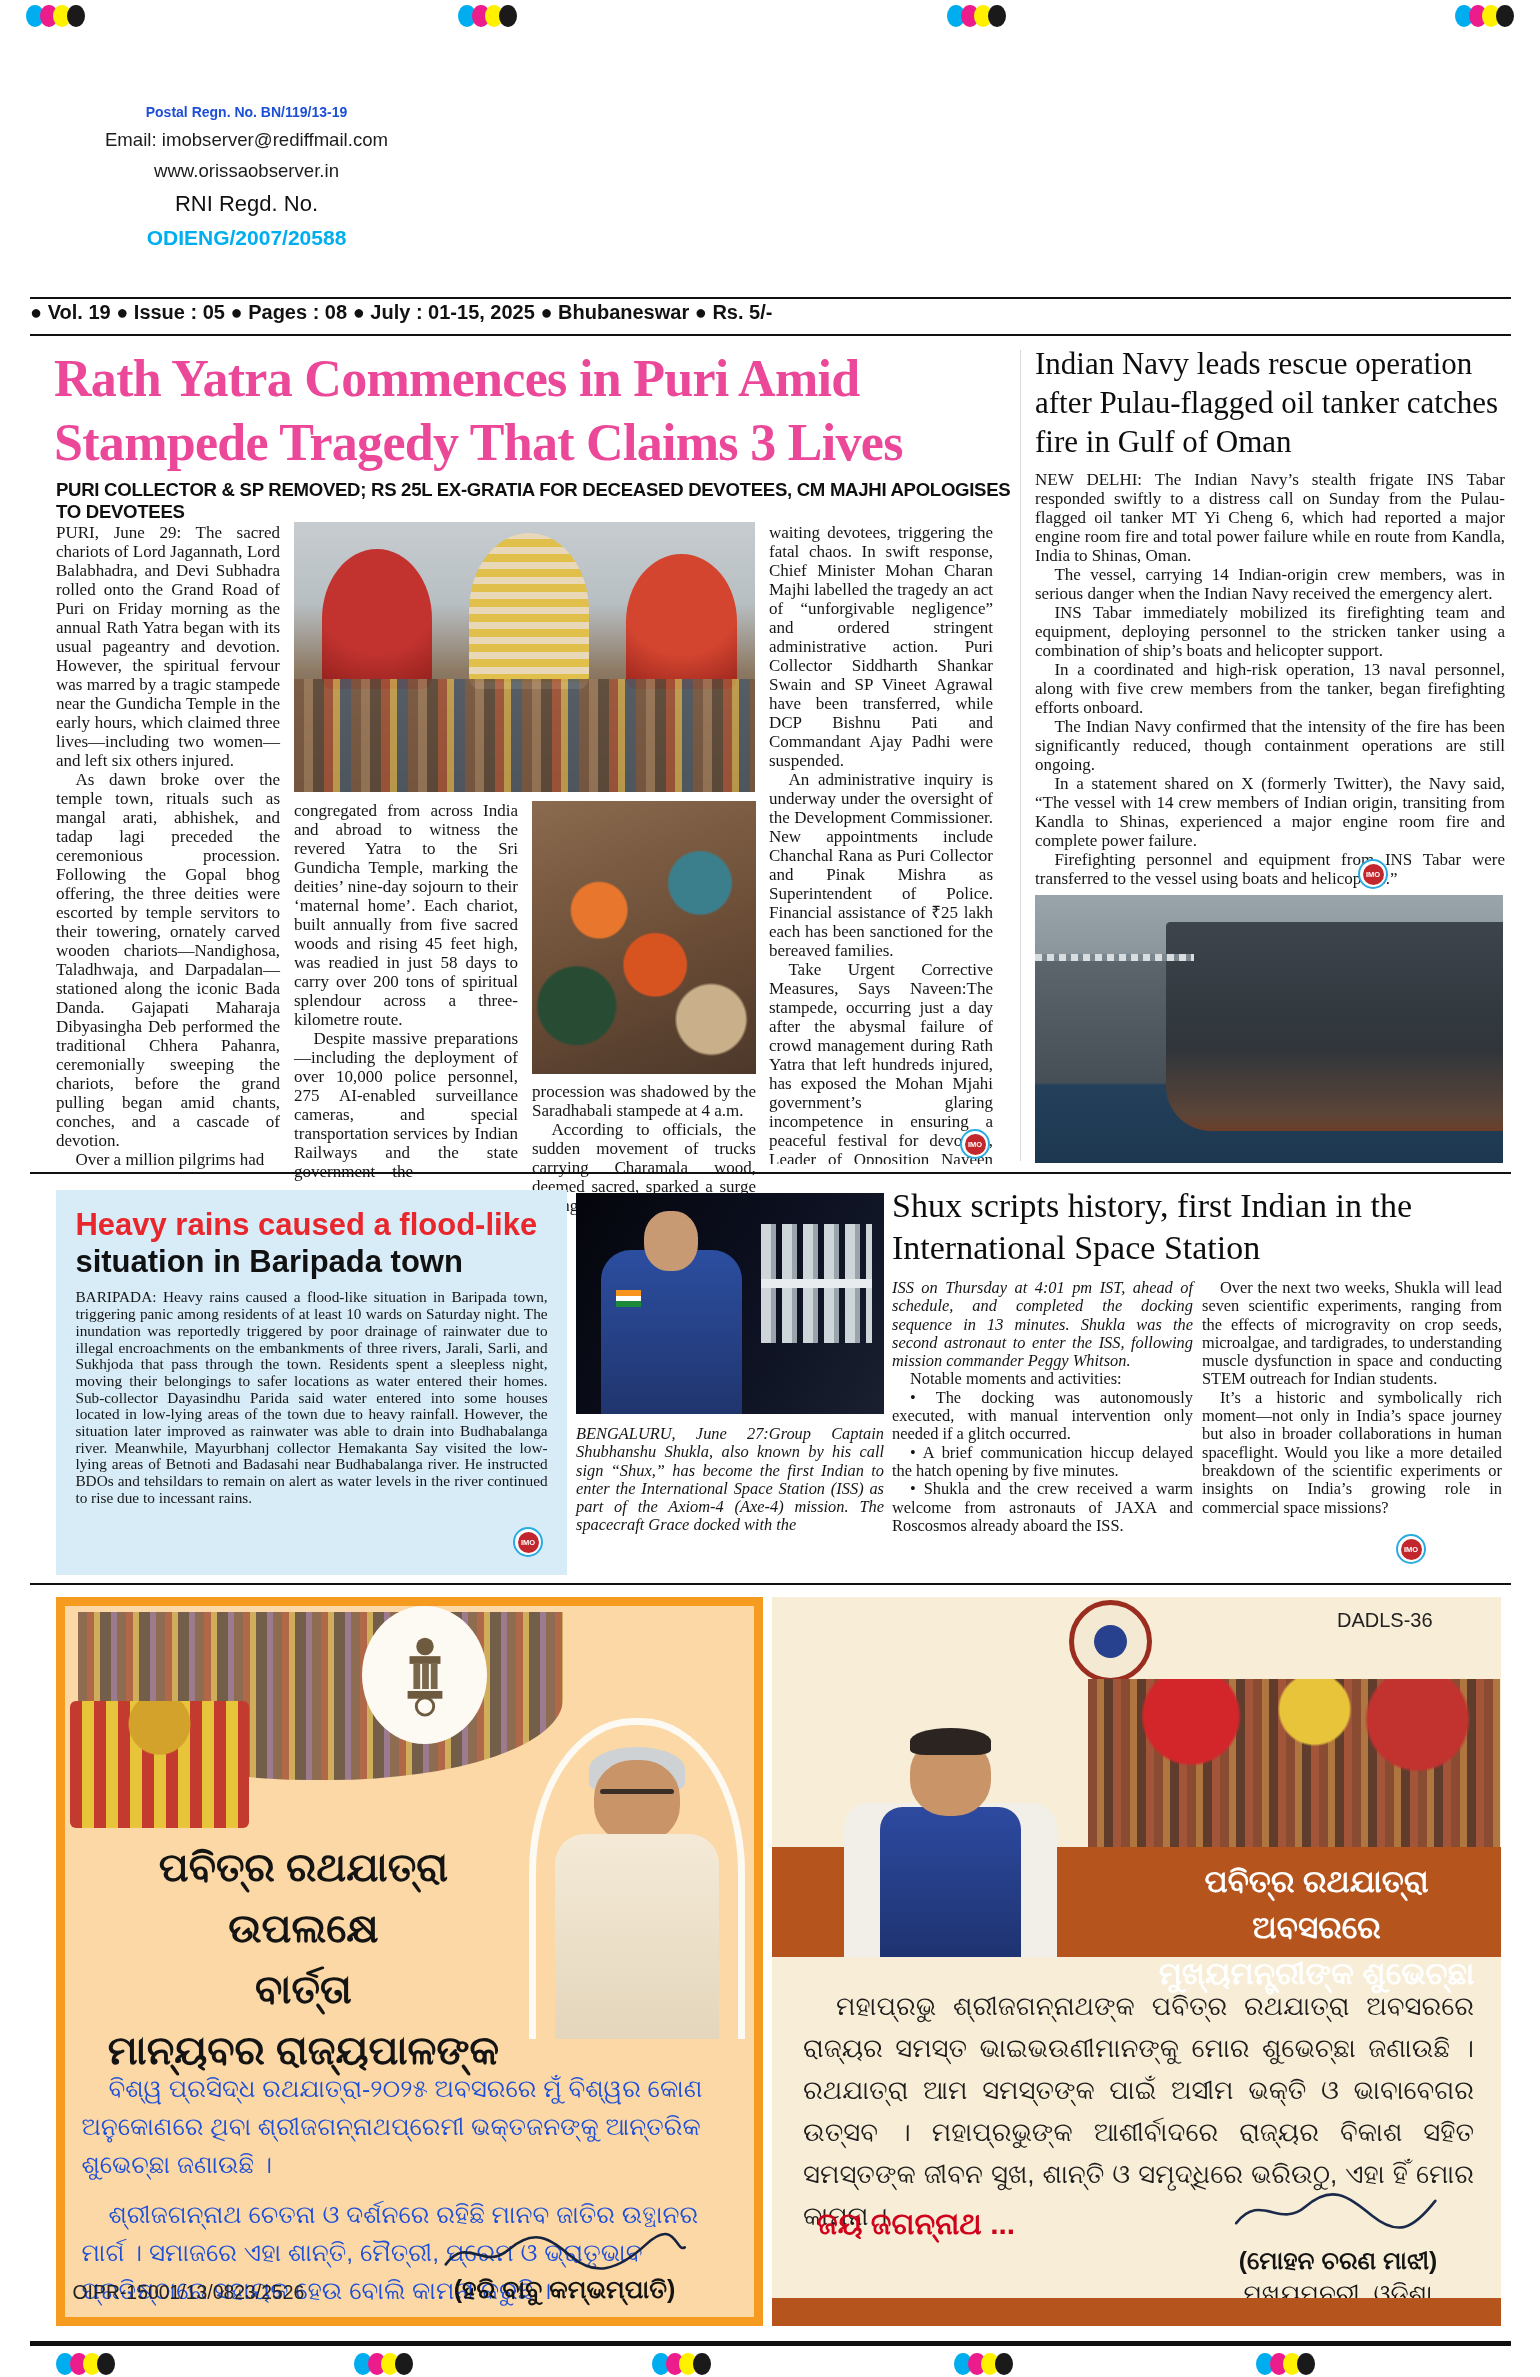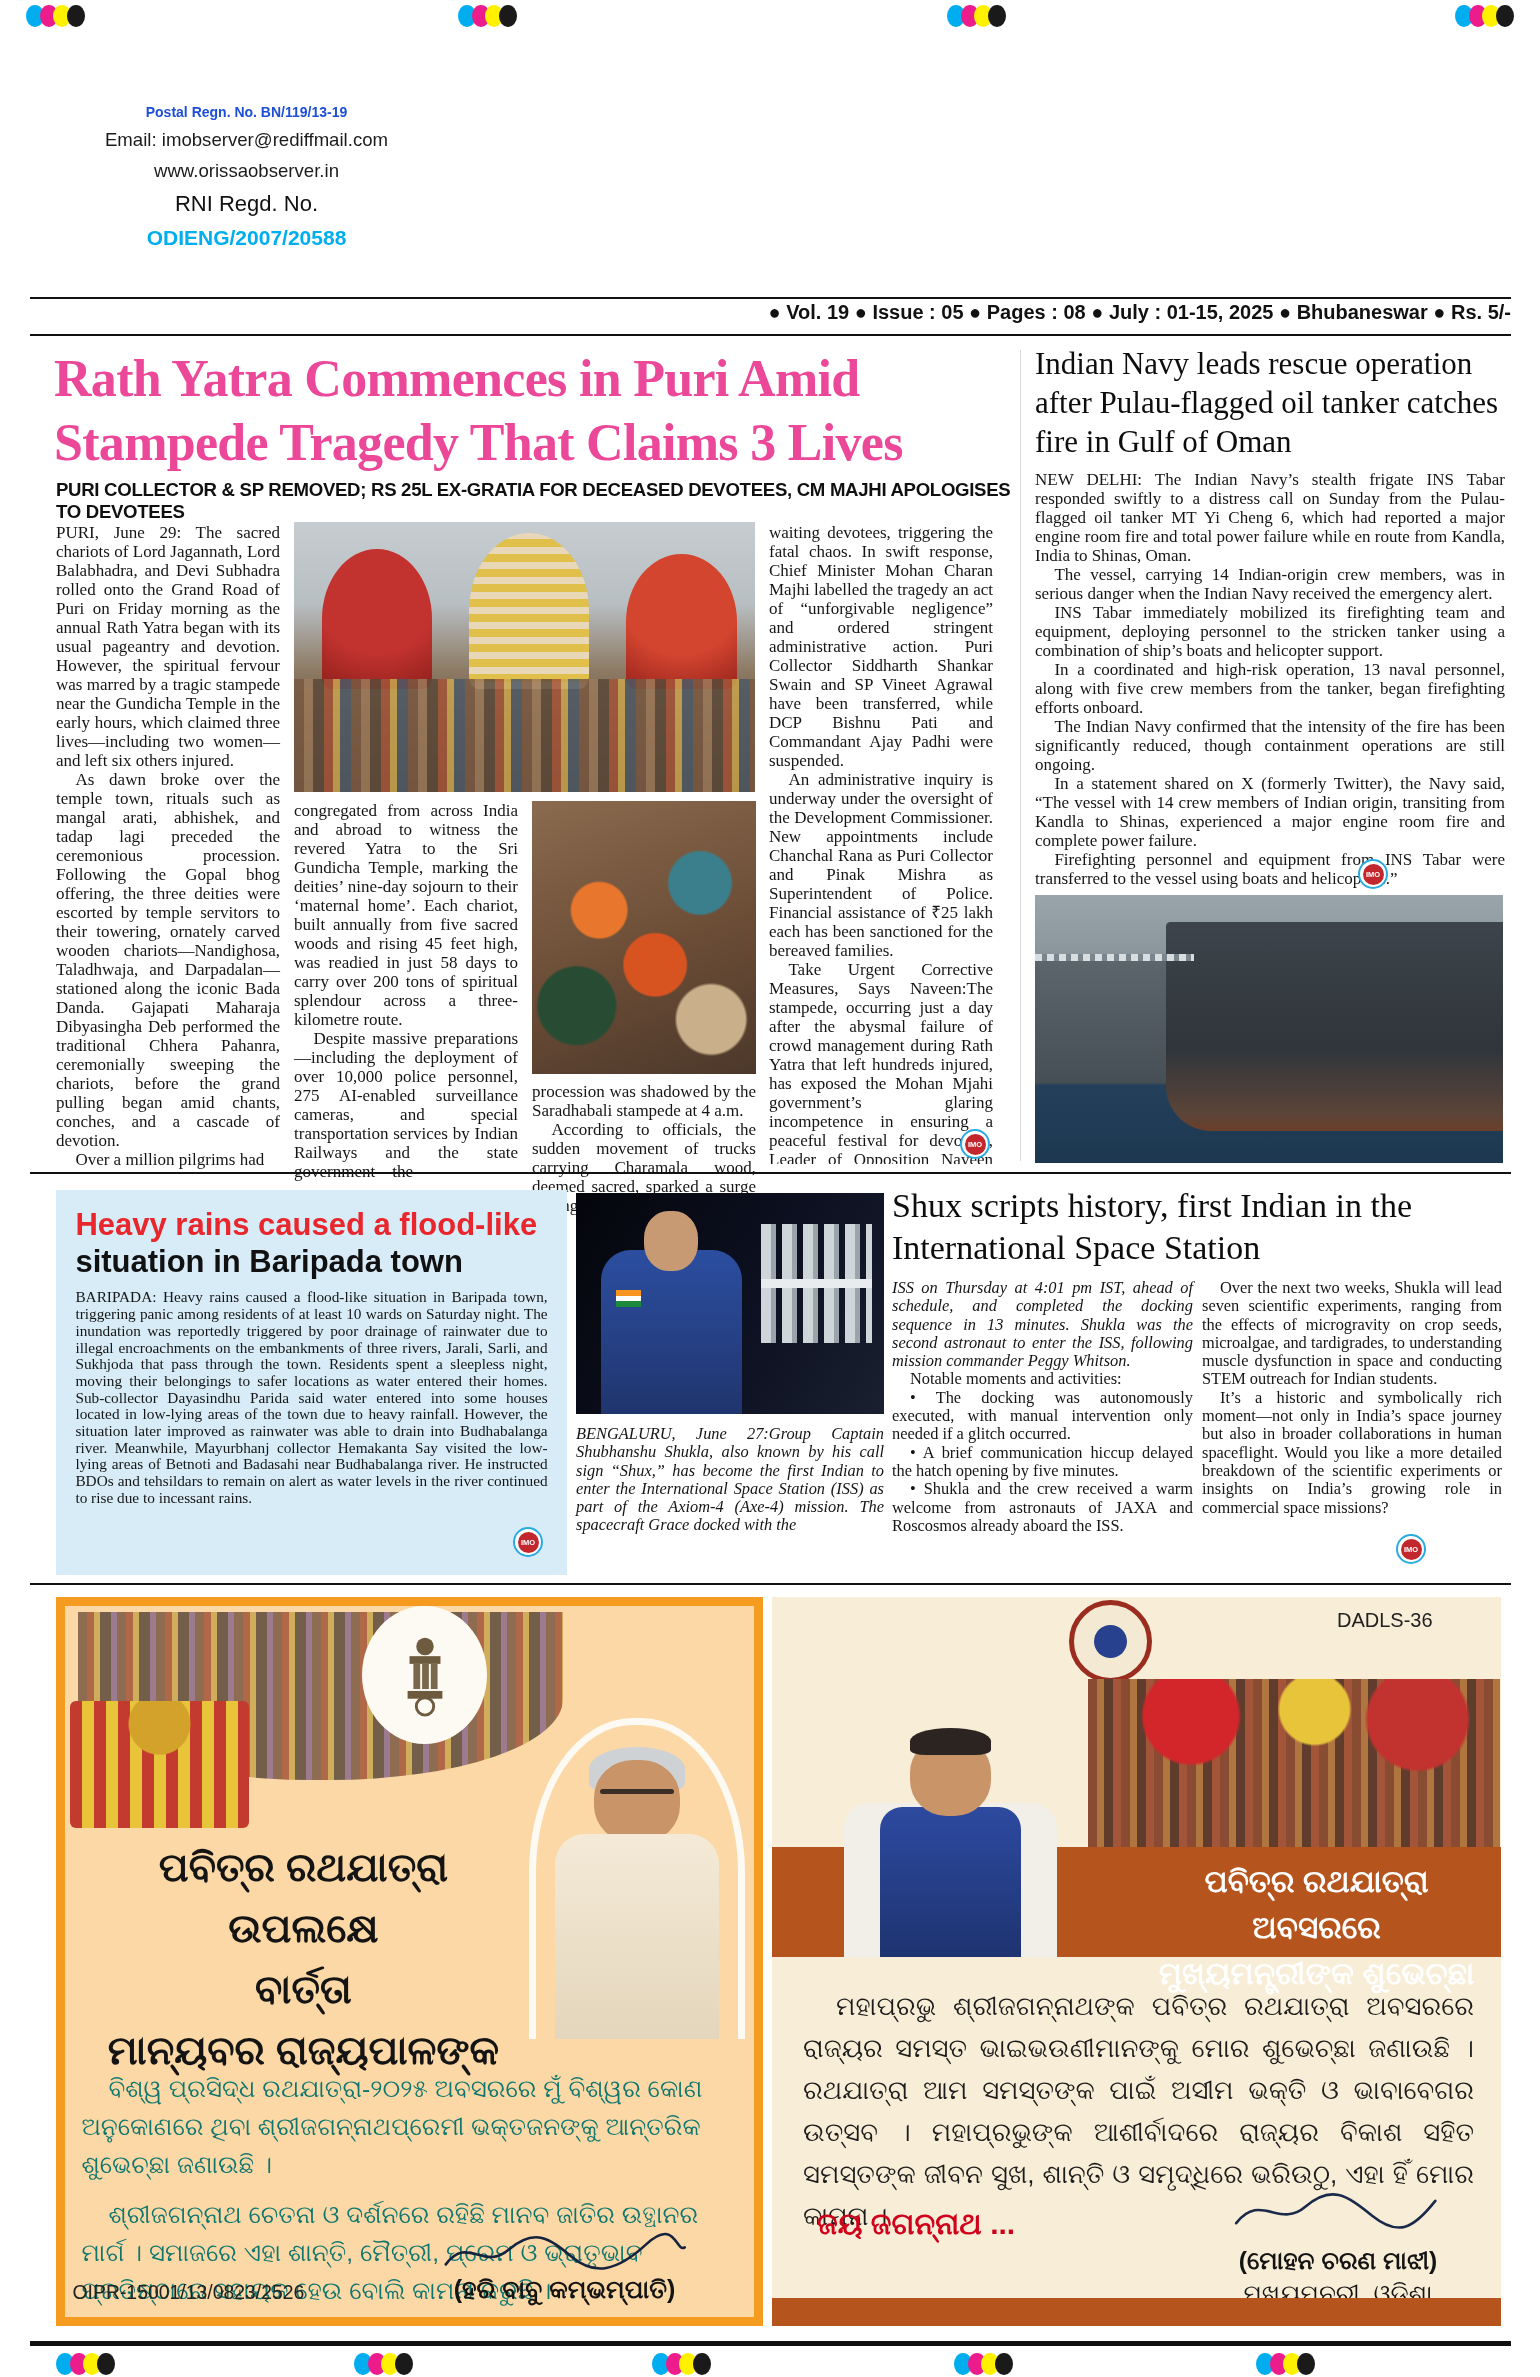--- a/index.html
+++ b/index.html
@@ -29,21 +29,21 @@
              white-space:nowrap;transform:scaleY(1.28);letter-spacing:-0.7px;}
   .mh-red{position:absolute;left:75px;top:110px;width:455px;height:86px;background:#D7282F;border-radius:21px;
           display:flex;align-items:center;justify-content:center;}
   .mh-red span{font-family:"Liberation Serif",serif;font-weight:bold;font-size:69px;color:#ffffff;letter-spacing:3px;}
   .mh-lines{position:absolute;left:0;top:146px;width:73px;height:13.4px;}
   .mh-lines i{display:block;height:4.5px;background:#D7282F;margin-bottom:4.5px;}
   .mh-tag{position:absolute;left:45px;right:7.5px;bottom:4.5px;text-align:center;color:#ffffff;
           font-family:"Liberation Serif",serif;font-weight:bold;font-size:24.6px;letter-spacing:6px;}
 
   .rule{background:#111;}
-  .dateline{left:30px;top:301px;width:1481px;text-align:right;font-family:"Liberation Sans",sans-serif;
+  .dateline{left:30px;top:301px;width:1481px;text-align:left;font-family:"Liberation Sans",sans-serif;
             font-weight:600;font-size:20px;color:#111;}
 
   
   .lead-headline{left:54px;top:347px;width:965px;font-weight:bold;font-size:52px;line-height:64px;
                  color:#ec4899;letter-spacing:-0.7px;}
   .lead-sub{left:56px;top:479px;width:969px;font-family:"Liberation Sans",sans-serif;font-weight:bold;
             font-size:18.6px;letter-spacing:-0.3px;color:#101010;}
   .col{font-size:17px;line-height:19px;text-align:justify;color:#151515;}
   .col p{margin:0;text-indent:19.4px;}
   .col p.noind{text-indent:0;}
@@ -131,21 +131,21 @@
   .gov-portrait{position:absolute;left:464px;top:112px;width:216px;height:321px;}
   .gp-arc{position:absolute;left:0;top:0;width:100%;height:100%;border:7.5px solid #fdfaf3;border-bottom:none;
     border-radius:48% 48% 0 0;box-sizing:border-box;}
   .gp-hair{position:absolute;left:28%;top:9%;width:44%;height:14%;background:#cfd2d4;border-radius:50% 50% 20% 20%;}
   .gp-face{position:absolute;left:30%;top:13%;width:40%;height:26%;background:#c89468;border-radius:45%;}
   .gp-specs{position:absolute;left:33%;top:22%;width:34%;height:5.2px;background:#3a2e26;border-radius:3px;}
   .gp-kurta{position:absolute;left:12%;top:36%;width:76%;height:64%;background:linear-gradient(180deg,#f4ead7 0%,#e4d6bc 100%);
     border-radius:30px 30px 0 0;}
   .gov-title{position:absolute;left:22.4px;top:231px;width:432px;text-align:center;font-weight:bold;
     font-size:40px;line-height:61px;color:#141414;font-family:"Liberation Sans",sans-serif;}
-  .gov-body{position:absolute;left:16.4px;top:464px;width:655px;font-size:24.6px;line-height:38px;color:#0f766e;
+  .gov-body{position:absolute;left:16.4px;top:464px;width:655px;font-size:24.6px;line-height:38px;color:#1d4ed8;
     font-family:"Liberation Sans",sans-serif;}
   .gov-body p{margin:0 0 12px 0;text-indent:27px;}
   .gov-sig{position:absolute;left:373px;top:625px;width:253px;height:46px;}
   .gov-signame{position:absolute;left:328px;top:669px;width:343px;text-align:center;font-weight:bold;font-size:25px;
     color:#141414;font-family:"Liberation Sans",sans-serif;}
   .gov-code{position:absolute;left:7.5px;top:675px;font-family:"Liberation Sans",sans-serif;font-size:19.4px;color:#222;}
 
   .cm-ad{left:772px;top:1597px;width:729px;height:729px;background:#F8EDD6;box-sizing:border-box;}
   .cm-code{position:absolute;left:565px;top:12px;font-family:"Liberation Sans",sans-serif;font-size:20px;color:#222;}
   .cm-seal{position:absolute;left:297px;top:3px;width:83px;height:83px;border-radius:50%;background:#f4e9d2;

